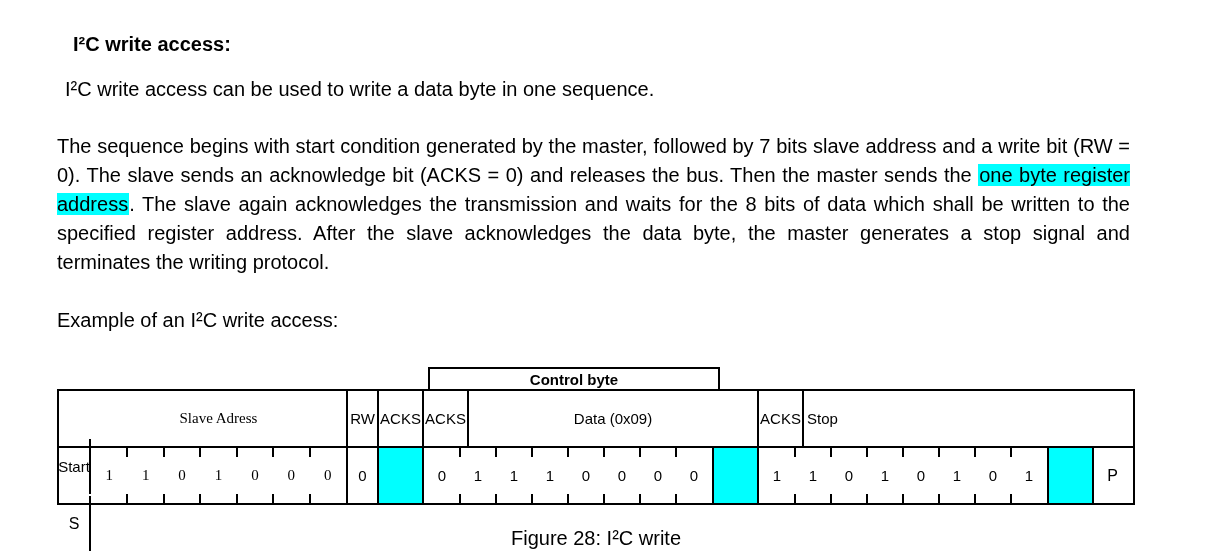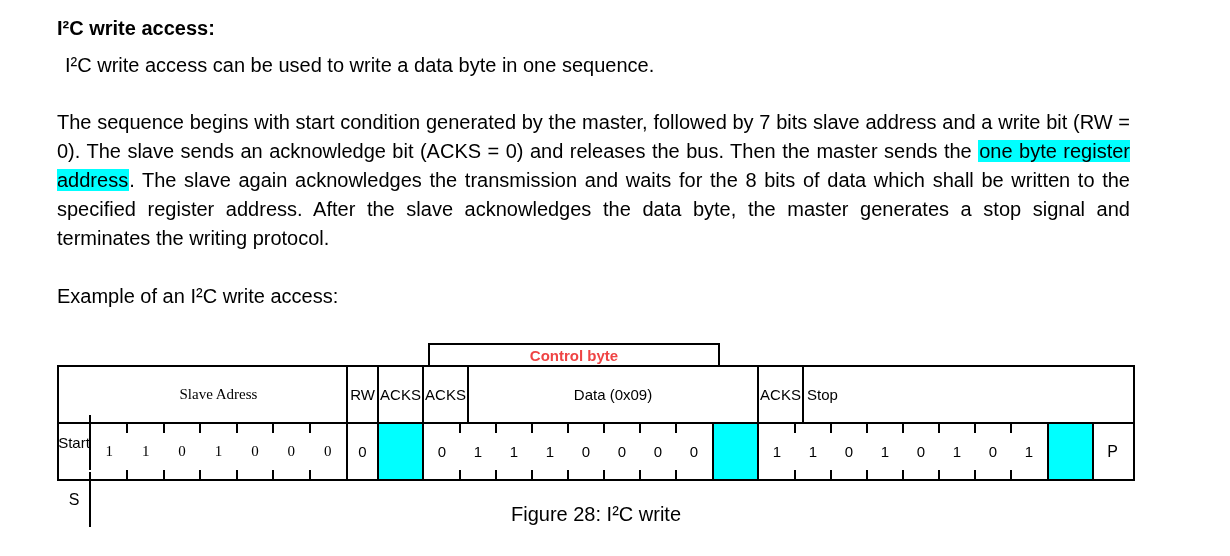--- a/index.html
+++ b/index.html
@@ -3,21 +3,21 @@
 <meta charset="utf-8">
 <style>
   html,body{margin:0;padding:0;background:#ffffff;}
   body{
     width:1230px;height:556px;overflow:hidden;
     font-family:"Liberation Sans","DejaVu Sans",sans-serif;
     color:#000;
   }
   .page{padding:14px 0 0 57px;width:1230px;box-sizing:border-box;}
   .textblock{width:1073px;}
-  .doc-heading{font-size:20px;font-weight:bold;line-height:29px;margin:0;}
+  .doc-heading{font-size:20px;font-weight:bold;line-height:29px;margin:16px;}
   .doc-intro{font-size:20px;line-height:29px;margin:8px;}
   .doc-body{font-size:20px;line-height:29px;margin:28px 0 0 0;text-align:justify;}
   .doc-body mark{padding:0 1px;}
   .doc-example{font-size:20px;line-height:29px;margin:29px 0 0 0;}
 
   
   .figure{margin-top:32px;width:1078px;}
   .group-row{position:relative;height:22px;z-index:2;}
   .group-box{
     position:absolute;bottom:-2px;height:24px;box-sizing:border-box;
@@ -70,21 +70,21 @@
   <div class="textblock">
     <p class="doc-heading">I²C write access:</p>
     <p class="doc-intro">I²C write access can be used to write a data byte in one sequence.</p>
     <p class="doc-body"><span>The sequence begins with start condition generated by the master, followed by 7 bits slave address and a write bit (RW = 0). The slave sends an acknowledge bit (ACKS = 0) and releases the bus. Then the master sends the </span><mark style="background-color: rgb(0, 255, 255);">one byte register address</mark><span>. The slave again acknowledges the transmission and waits for the 8 bits of data which shall be written to the specified register address. After the slave acknowledges the data byte, the master generates a stop signal and terminates the writing protocol.</span></p>
     <p class="doc-example">Example of an I²C write access:</p>
   </div>
 
   <div class="figure">
 
     <div class="group-row">
-      <div class="group-box control" style="color: #ef4444;">Control byte</div>
+      <div class="group-box control" style="color: #000000;">Control byte</div>
     </div>
 
     <div class="i2c-table">
       <div class="trow headrow">
         <div class="cell c-start">Start</div>
         <div class="cell c-slave">Slave Adress</div>
         <div class="cell c-rw">RW</div>
         <div class="cell c-acks">ACKS</div>
         <div class="cell c-acks">ACKS</div>
         <div class="cell c-data">Data (0x09)</div>

